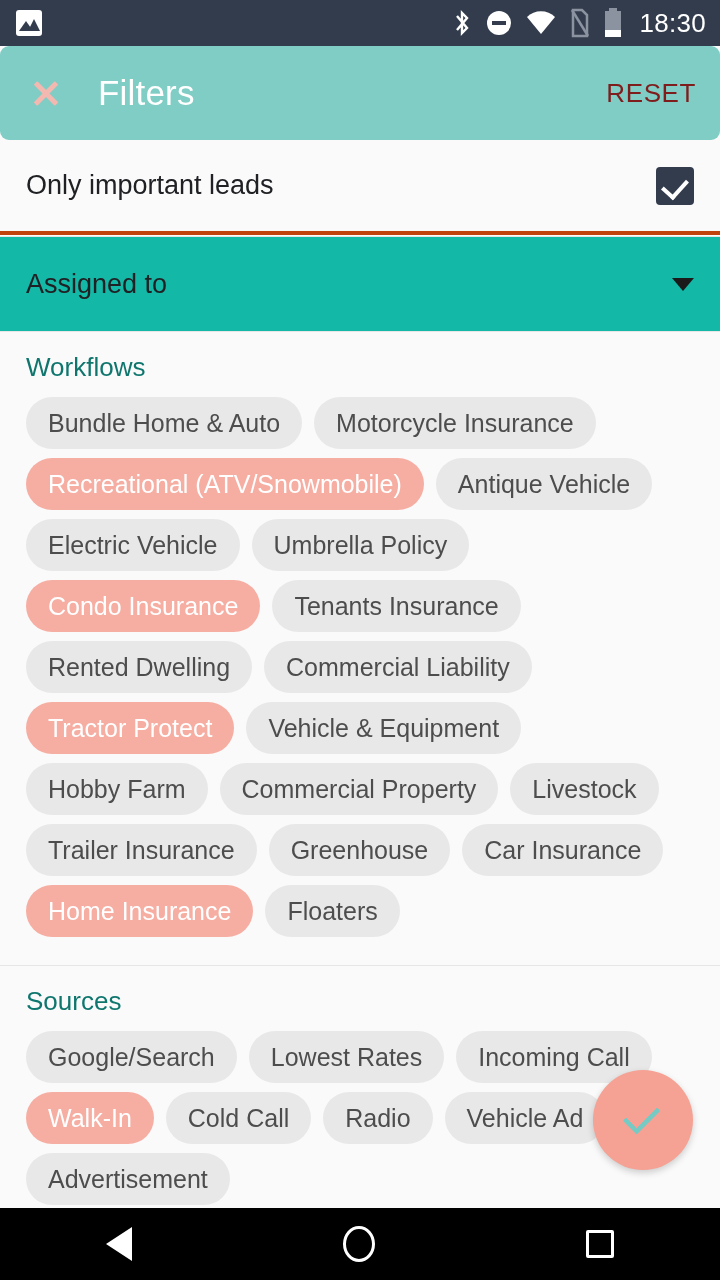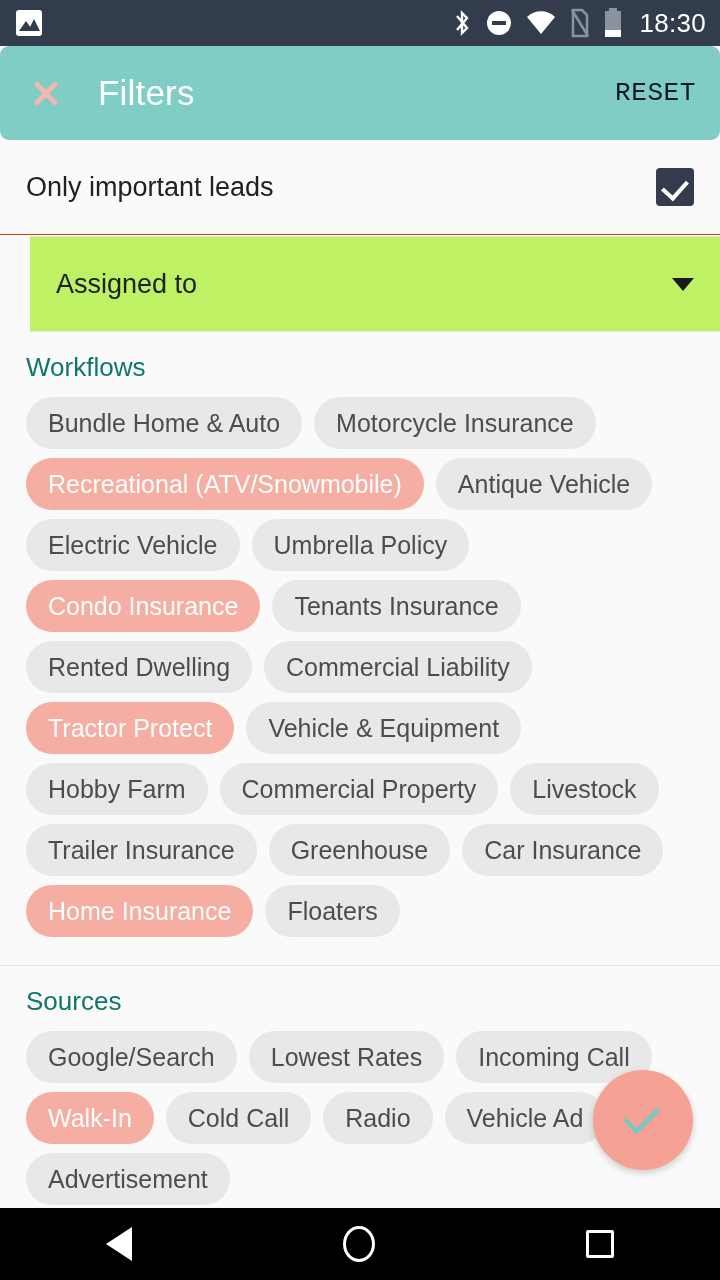--- a/index.html
+++ b/index.html
@@ -42,46 +42,45 @@
   }
   .close-x { width:44px; height:44px; position:relative; margin-right:30px; flex:none; }
   .close-x span{
     position:absolute; left:7px; top:20px; width:30px; height:5px;
     background:#f3b8b0; border-radius:1px;
   }
   .close-x span:first-child{ transform:rotate(45deg); }
   .close-x span:last-child{ transform:rotate(-45deg); }
   .header-title { color:#ffffff; font-size:35px; font-weight:400; letter-spacing:.2px; }
   .reset-btn {
-    margin-left:auto; color:#0f172a; font-size:26px; letter-spacing:.6px;
-    background:none; border:none; font-family:Liberation Mono, monospace; cursor:pointer;
+    margin-left:auto; color:#7f1d1d; font-size:26px; letter-spacing:.6px;
+    background:none; border:none; font-family:Liberation Sans, sans-serif; cursor:pointer;
   }
 
   
   .body { position:absolute; top:140px; left:0; width:720px; height:1068px; background:#fafafa; }
 
   .row-toggle {
     height:95px; display:flex; align-items:center; padding:0 26px;
-    background:#fafafa; border-bottom:1px solid #c2410c;
+    background:#fafafa; border-bottom:4px solid #c2410c;
   }
   .row-label { font-size:27px; color:#202124; }
   .checkbox {
     margin-left:auto; width:38px; height:38px; border-radius:4px; background:#333c4d;
     position:relative; flex:none;
   }
   .checkbox::after{
     content:""; position:absolute; left:11px; top:7px; width:12px; height:20px;
     border:4px solid #ffffff; border-top:0; border-left:0; transform:rotate(42deg);
   }
 
   .assigned-card {
     height:96px; display:flex; align-items:center; padding:0 26px;
-    background:#bef264; border:1px solid #e6e6e6; border-left:none; border-right:none;
+    background:#14b8a6; border:1px solid #e6e6e6; border-left:none; border-right:none;
     margin-top:1px;
-    margin-left:30px;
   }
   .assigned-label { font-size:27px; color:#202124; }
   .caret { margin-left:auto; width:0;height:0;
     border-left:11px solid transparent;border-right:11px solid transparent;border-top:13px solid #1a1a1a; }
 
   .section { padding:20px 26px 6px 26px; }
   .section-title { font-size:26px; color:#0f766e; margin-bottom:14px; }
   .chips { display:flex; flex-wrap:wrap; gap:9px 12px; }
   .chip {
     height:52px; border-radius:26px; padding:0 22px;

